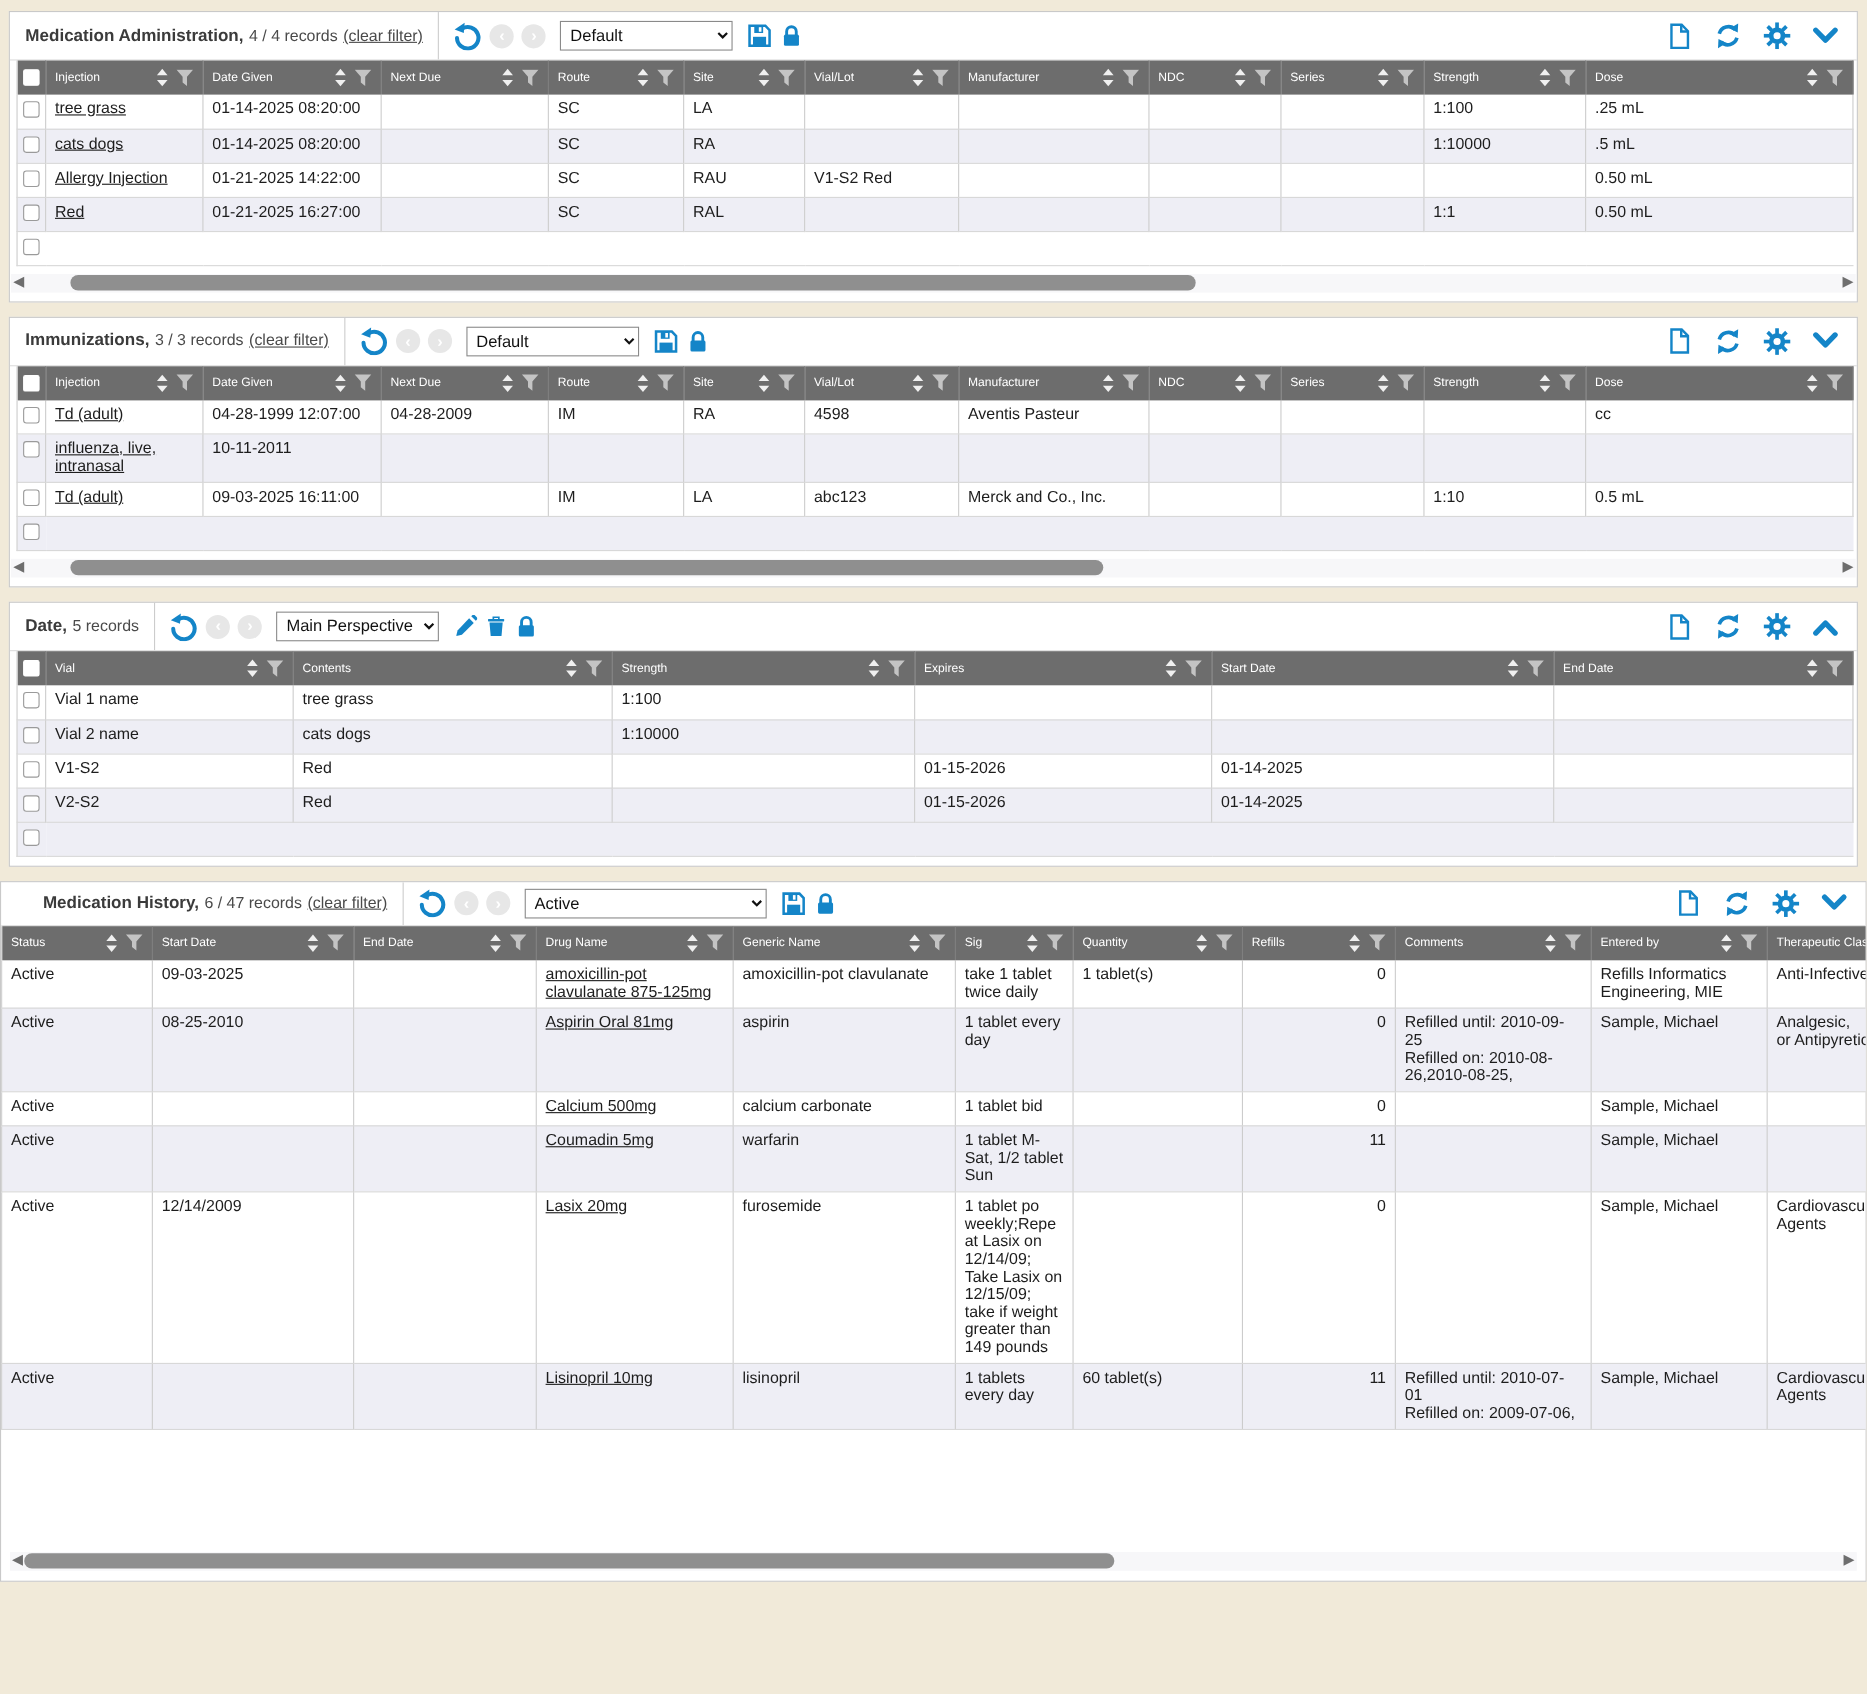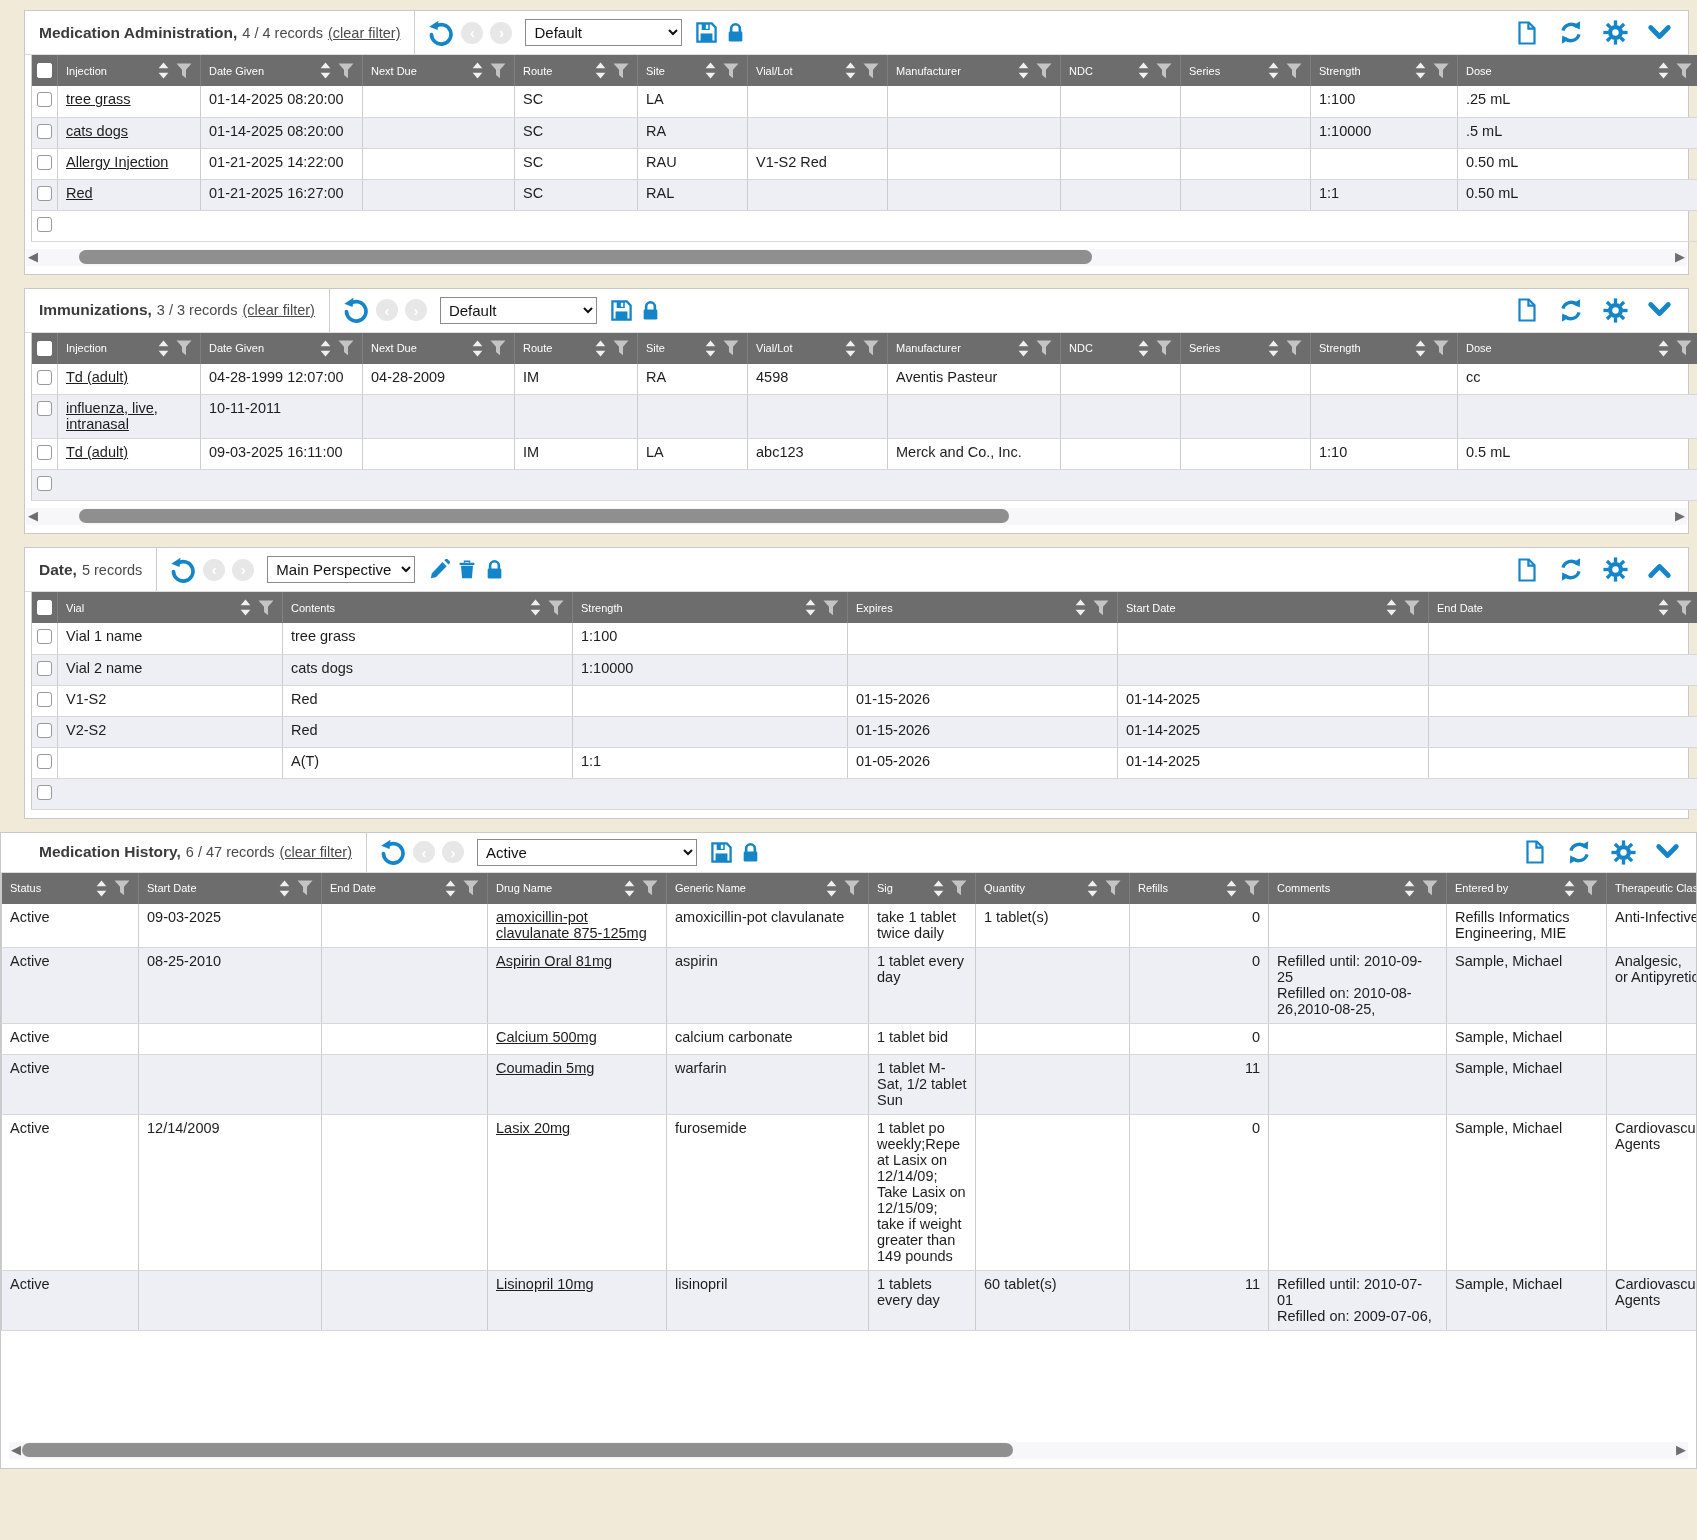--- a/index.html
+++ b/index.html
@@ -4,21 +4,21 @@
 <style>
   * { box-sizing: border-box; }
   html,body { margin:0; padding:0; }
   body {
     width:1697px; height:1540px; overflow:hidden;
     background:#f1ead9;
     font-family:"Liberation Sans", sans-serif;
     color:#222;
     padding-top:10px;
   }
-  .panel { margin:0 8px 13px 24px; background:#fff; border:1px solid #c9c9c9; }
+  .panel { margin:0 8px 13px 8px; background:#fff; border:1px solid #c9c9c9; }
   .panel.flush { margin-left:0; margin-right:0; margin-bottom:0; overflow:hidden; }
   
   .toolbar { display:flex; align-items:center; height:44px; border-bottom:1px solid #ddd; }
   .flush .toolbar { height:40px; }
   .title-box { display:flex; align-items:center; height:100%; padding:0 14px 0 14px; border-right:1px solid #ccc; white-space:nowrap; }
   .flush .title-box { padding-left:38px; }
   .title { font-weight:bold; font-size:15.5px; color:#3b3b3b; }
   .records { font-size:14.5px; color:#4a4a4a; margin-left:5px; }
   .clear { font-size:14.5px; color:#4a4a4a; text-decoration:underline; margin-left:5px; cursor:pointer; }
   .controls { display:flex; align-items:center; gap:7px; margin-left:13px; }
@@ -1007,29 +1007,20 @@
             </tr>
             <tr class="alt">
               <td class="cb first"><div class="cbx"></div></td>
               <td>V2-S2</td>
               <td>Red</td>
               <td></td>
               <td>01-15-2026</td>
               <td>01-14-2025</td>
               <td></td>
             </tr>
-            <tr class="">
-              <td class="cb first"><div class="cbx"></div></td>
-              <td></td>
-              <td>A(T)</td>
-              <td>1:1</td>
-              <td>01-05-2026</td>
-              <td>01-14-2025</td>
-              <td></td>
-            </tr>
             <tr class="empty-row alt">
               <td class="cb first"><div class="cbx"></div></td>
               <td colspan="6"></td>
             </tr>
           </tbody>
         </table>
       </div>
       <div class="pad-bottom"></div>
     </div>
     <div class="panel flush">

